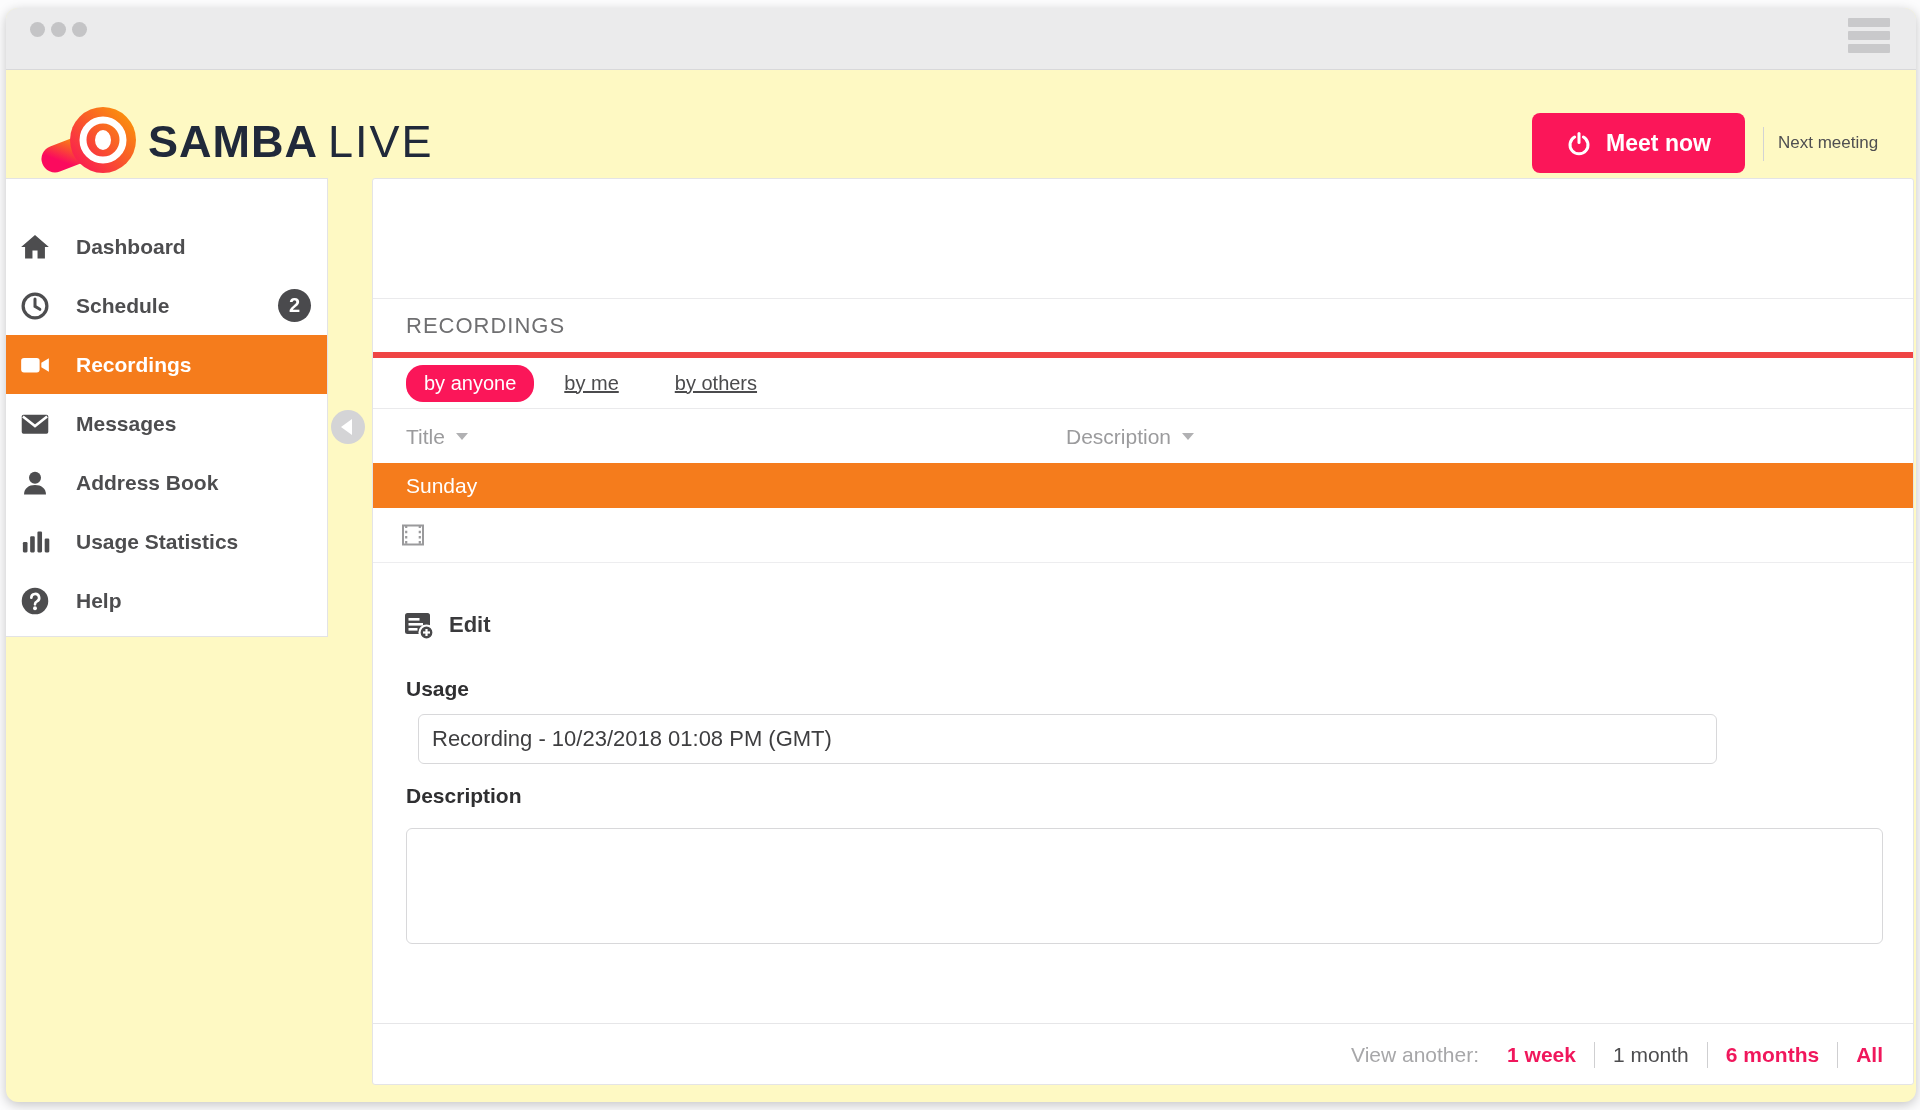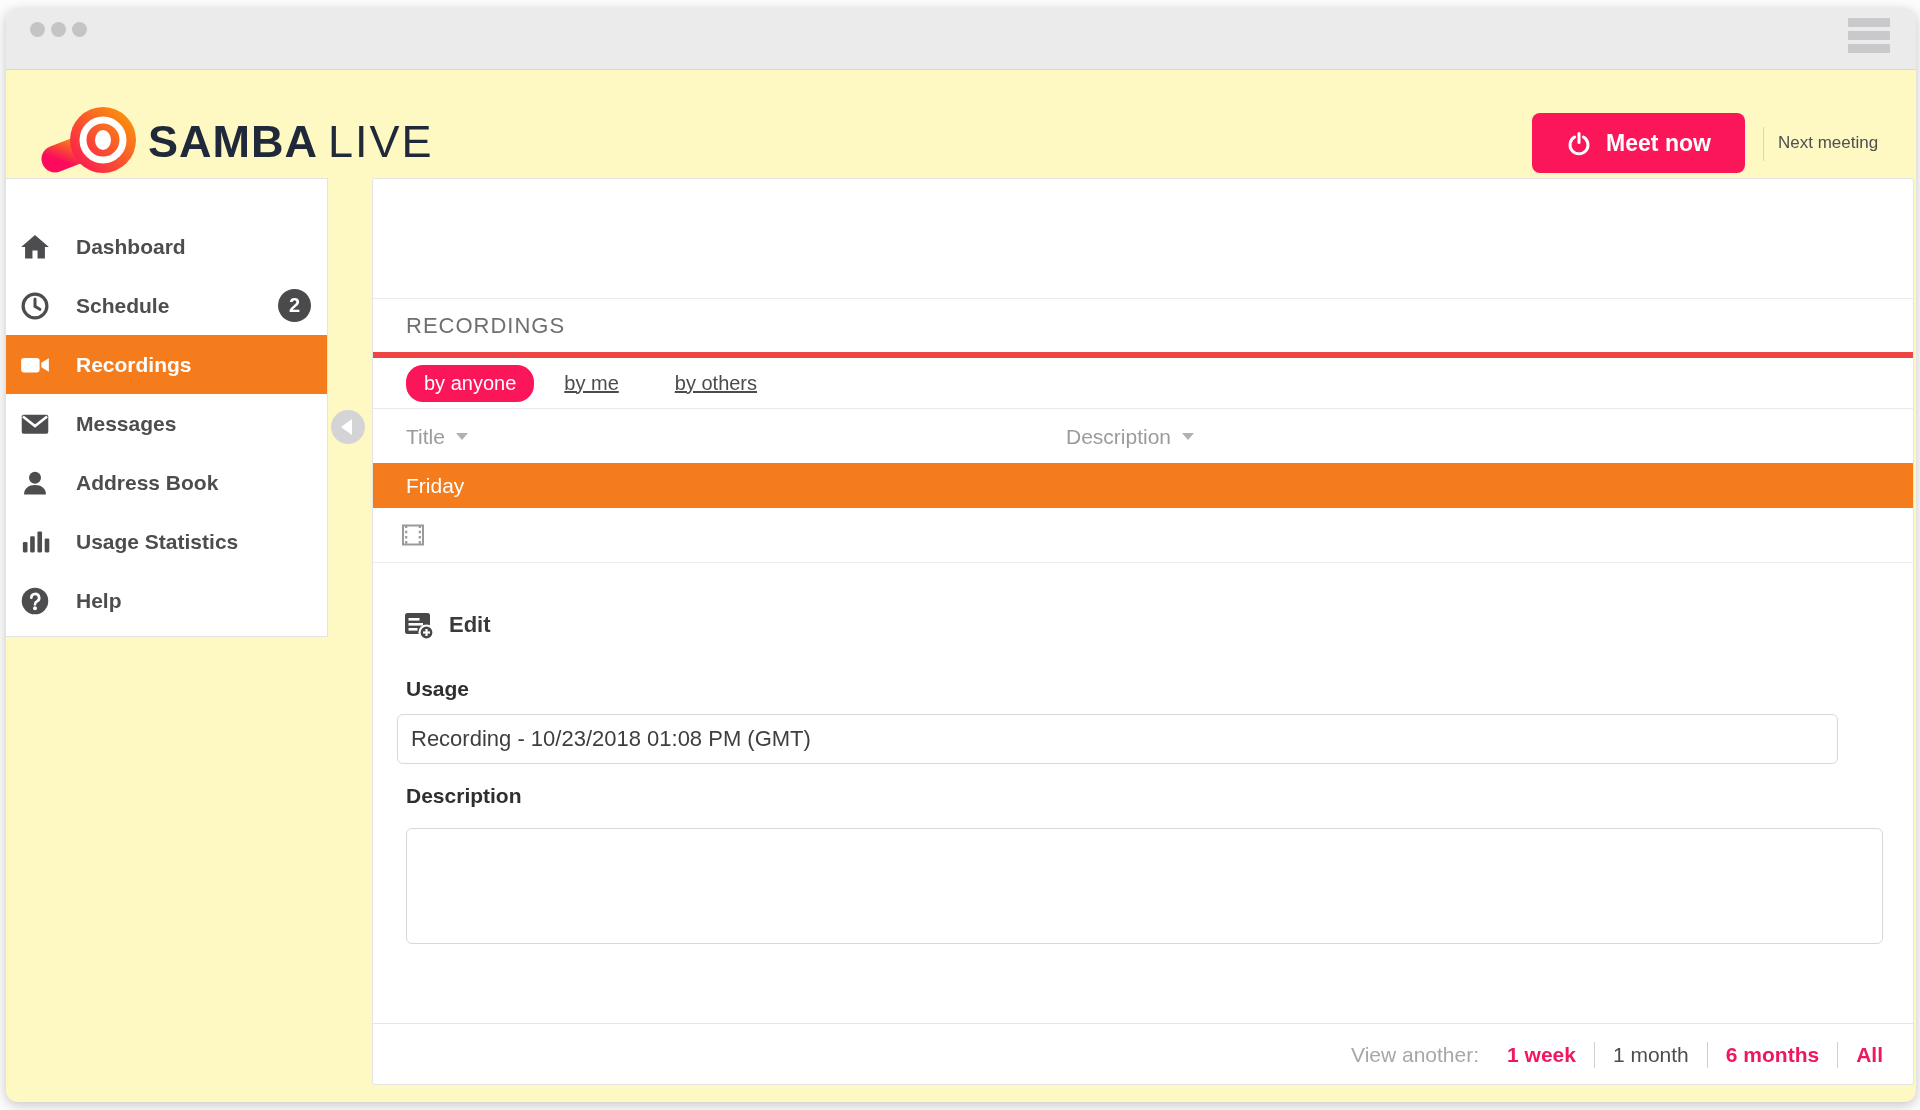--- a/index.html
+++ b/index.html
@@ -64,21 +64,21 @@
   .row-monday{position:absolute;left:0;top:284px;width:100%;height:45px;background:var(--accent-orange);
               display:flex;align-items:center;padding-left:33px;cursor:pointer;}
   .row-monday span{color:#fff;font-size:21px;}
   .row-link{position:absolute;left:0;top:329px;width:100%;height:55px;border-bottom:1px solid #ededef;
             display:flex;align-items:center;padding-left:26px;gap:20px;}
   .row-link a{color:var(--link-pink);font-size:23px;font-weight:700;text-decoration:none;cursor:pointer;}
   .row-edit{position:absolute;left:0;top:423px;height:46px;display:flex;align-items:center;padding-left:29px;gap:13px;cursor:pointer;}
   .row-edit span{font-size:22px;font-weight:700;color:#3A3A3C;}
   .f-label{position:absolute;left:33px;font-size:21px;font-weight:700;color:#2F2F31;}
   .name-label{top:498px;} .desc-label{top:605px;}
-  .text-input{position:absolute;left:24px;top:535px;width:1441px;height:50px;border:1px solid #d8d8da;border-radius:6px;
+  .text-input{position:absolute;left:45px;top:535px;width:1299px;height:50px;border:1px solid #d8d8da;border-radius:6px;
               font-size:22px;color:#3E3E40;padding:0 13px;font-family:inherit;background:#fff;}
   .text-area{position:absolute;left:33px;top:649px;width:1477px;height:116px;border:1px solid #d8d8da;border-radius:6px;
              font-size:22px;color:#3E3E40;padding:10px 13px;font-family:inherit;resize:none;background:#fff;}
   .panel-footer{position:absolute;left:0;top:844px;width:100%;height:62px;border-top:1px solid #e6e6e8;
                 display:flex;align-items:center;justify-content:flex-end;padding-right:30px;}
   .pf-label{font-size:21px;color:#A7A7A9;margin-right:28px;}
   .pf-link{font-size:21px;font-weight:600;cursor:pointer;}
   .pf-link.pink{color:var(--link-pink);}
   .pf-link.dark{color:#4D4D4F;font-weight:400;}
   .pf-sep{width:1px;height:26px;background:#cfcfd1;margin:0 18px;}
@@ -205,21 +205,21 @@
           <span>Title</span>
           <span class="caret"></span>
         </div>
         <div class="col-hd" style="left:693px;">
           <span>Description</span>
           <span class="caret"></span>
         </div>
       </div>
 
       <div class="row-monday">
-        <span>Friday</span>
+        <span>Sunday</span>
       </div>
 
       <div class="row-link">
         <svg width="28" height="28" viewBox="0 0 28 28">
           <rect x="4" y="4.5" width="20" height="19" fill="none" stroke="#9A9A9C" stroke-width="2"></rect>
           <line x1="7.2" y1="4.5" x2="7.2" y2="23.5" stroke="#9A9A9C" stroke-width="2.2" stroke-dasharray="2.6 2.6"></line>
           <line x1="20.8" y1="4.5" x2="20.8" y2="23.5" stroke="#9A9A9C" stroke-width="2.2" stroke-dasharray="2.6 2.6"></line>
         </svg>
       </div>
 

